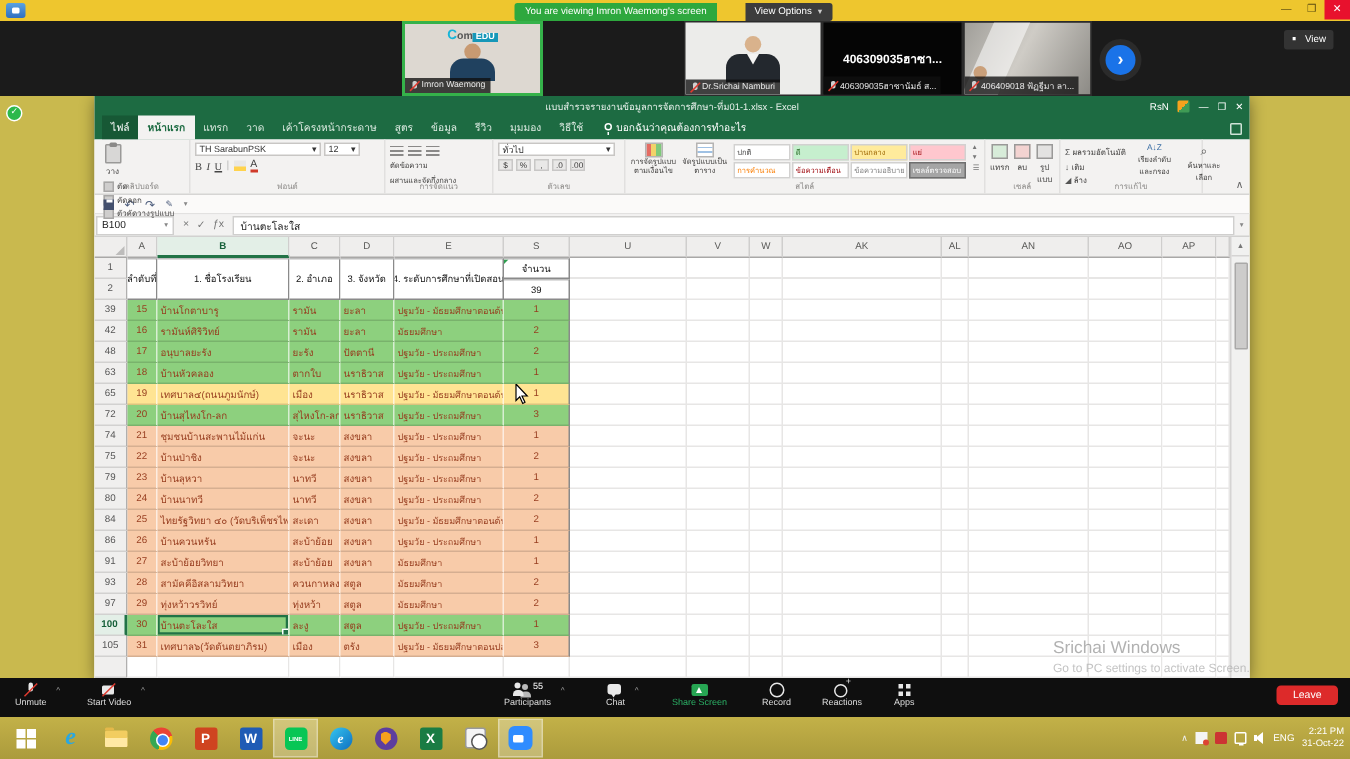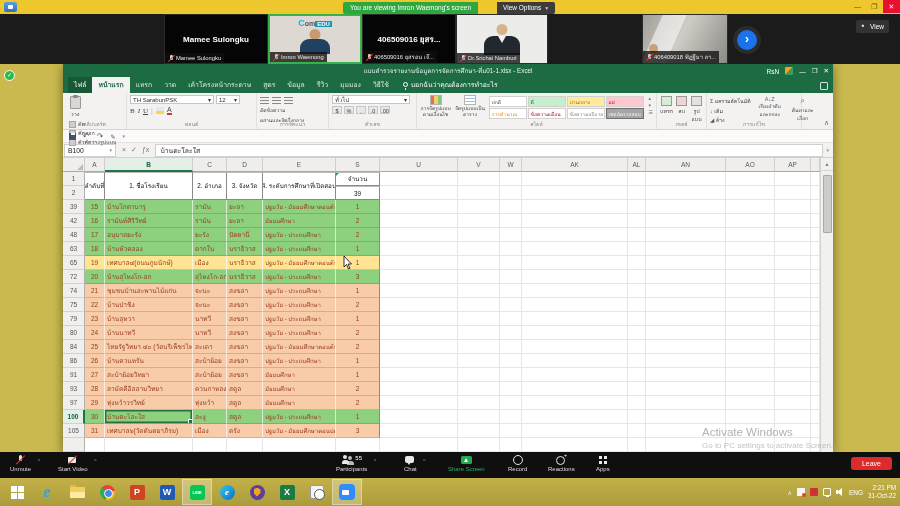--- a/index.html
+++ b/index.html
@@ -222,49 +222,42 @@
     <span class="close">✕</span>
   </span>
 </div>
 
 <div class="video-strip">
   <div class="next-btn">›</div>
   <div class="view-btn">
       <span class="grid-ico"></span>
       <span>View</span>
     </div>
-<div class="tile name" style="left: 164px; width: 104px;">
-      <div class="center-name">Mamee Sulongku</div>
-      <div class="tile-label">
-        <span class="mic-off"></span>
-        <span>Mamee Sulongku</span>
-      </div>
-    </div>
     <div class="tile video active" style="left: 268px; width: 94px;">
       <div class="comedu"><b>C</b>om<i>EDU</i></div>
       <div class="head"></div>
       <div class="pbody"></div>
       <div class="tile-label">
         <span class="mic-off"></span>
         <span>Imron Waemong</span>
       </div>
     </div>
-    <div class="tile name" style="left: 362px; width: 94px;">
-      <div class="center-name">406509016 ยุสร...</div>
-      <div class="tile-label">
-        <span class="mic-off"></span>
-        <span>406509016 ยุสรอน เจ๊...</span>
-      </div>
-    </div>
     <div class="tile photo" style="left: 456px; width: 92px;">
       <div class="head"></div>
       <div class="pbody"></div>
       <div class="tile-label">
         <span class="mic-off"></span>
         <span>Dr.Srichai Namburi</span>
+      </div>
+    </div>
+    <div class="tile name" style="left: 548px; width: 94px;">
+      <div class="center-name">406309035ฮาซา...</div>
+      <div class="tile-label">
+        <span class="mic-off"></span>
+        <span>406309035ฮาซานัมธ์ ส...</span>
       </div>
     </div>
     <div class="tile camera" style="left: 642px; width: 86px;">
       <div class="beam"></div>
       <div class="hand"></div>
       <div class="tile-label">
         <span class="mic-off"></span>
         <span>406409018 ฟัฏฐีมา ลา...</span>
       </div>
     </div>
@@ -802,21 +795,21 @@
         </div>
       </div>
     <div class="vscroll">
       <div class="vs-up">▲</div>
       <div class="vs-thumb"></div>
     </div>
   </div>
 </div>
 
 <div class="activate">
-  <div class="l1">Activate Windows</div>
+  <div class="l1">Srichai Windows</div>
   <div class="l2">Go to PC settings to activate Screen.</div>
 </div>
 
 <svg class="cursor" width="10" height="14" viewBox="0 0 10 14">
   <polygon points="1,0 1,11 3.5,8.5 5.5,13 7,12.2 5,8 8.5,8" fill="#fff" stroke="#000" stroke-width="0.8"></polygon>
 </svg>
 
 <div class="zoom-bar">
   <span class="leave-btn">Leave</span>
 <div class="zctl" style="left: 10px;">

